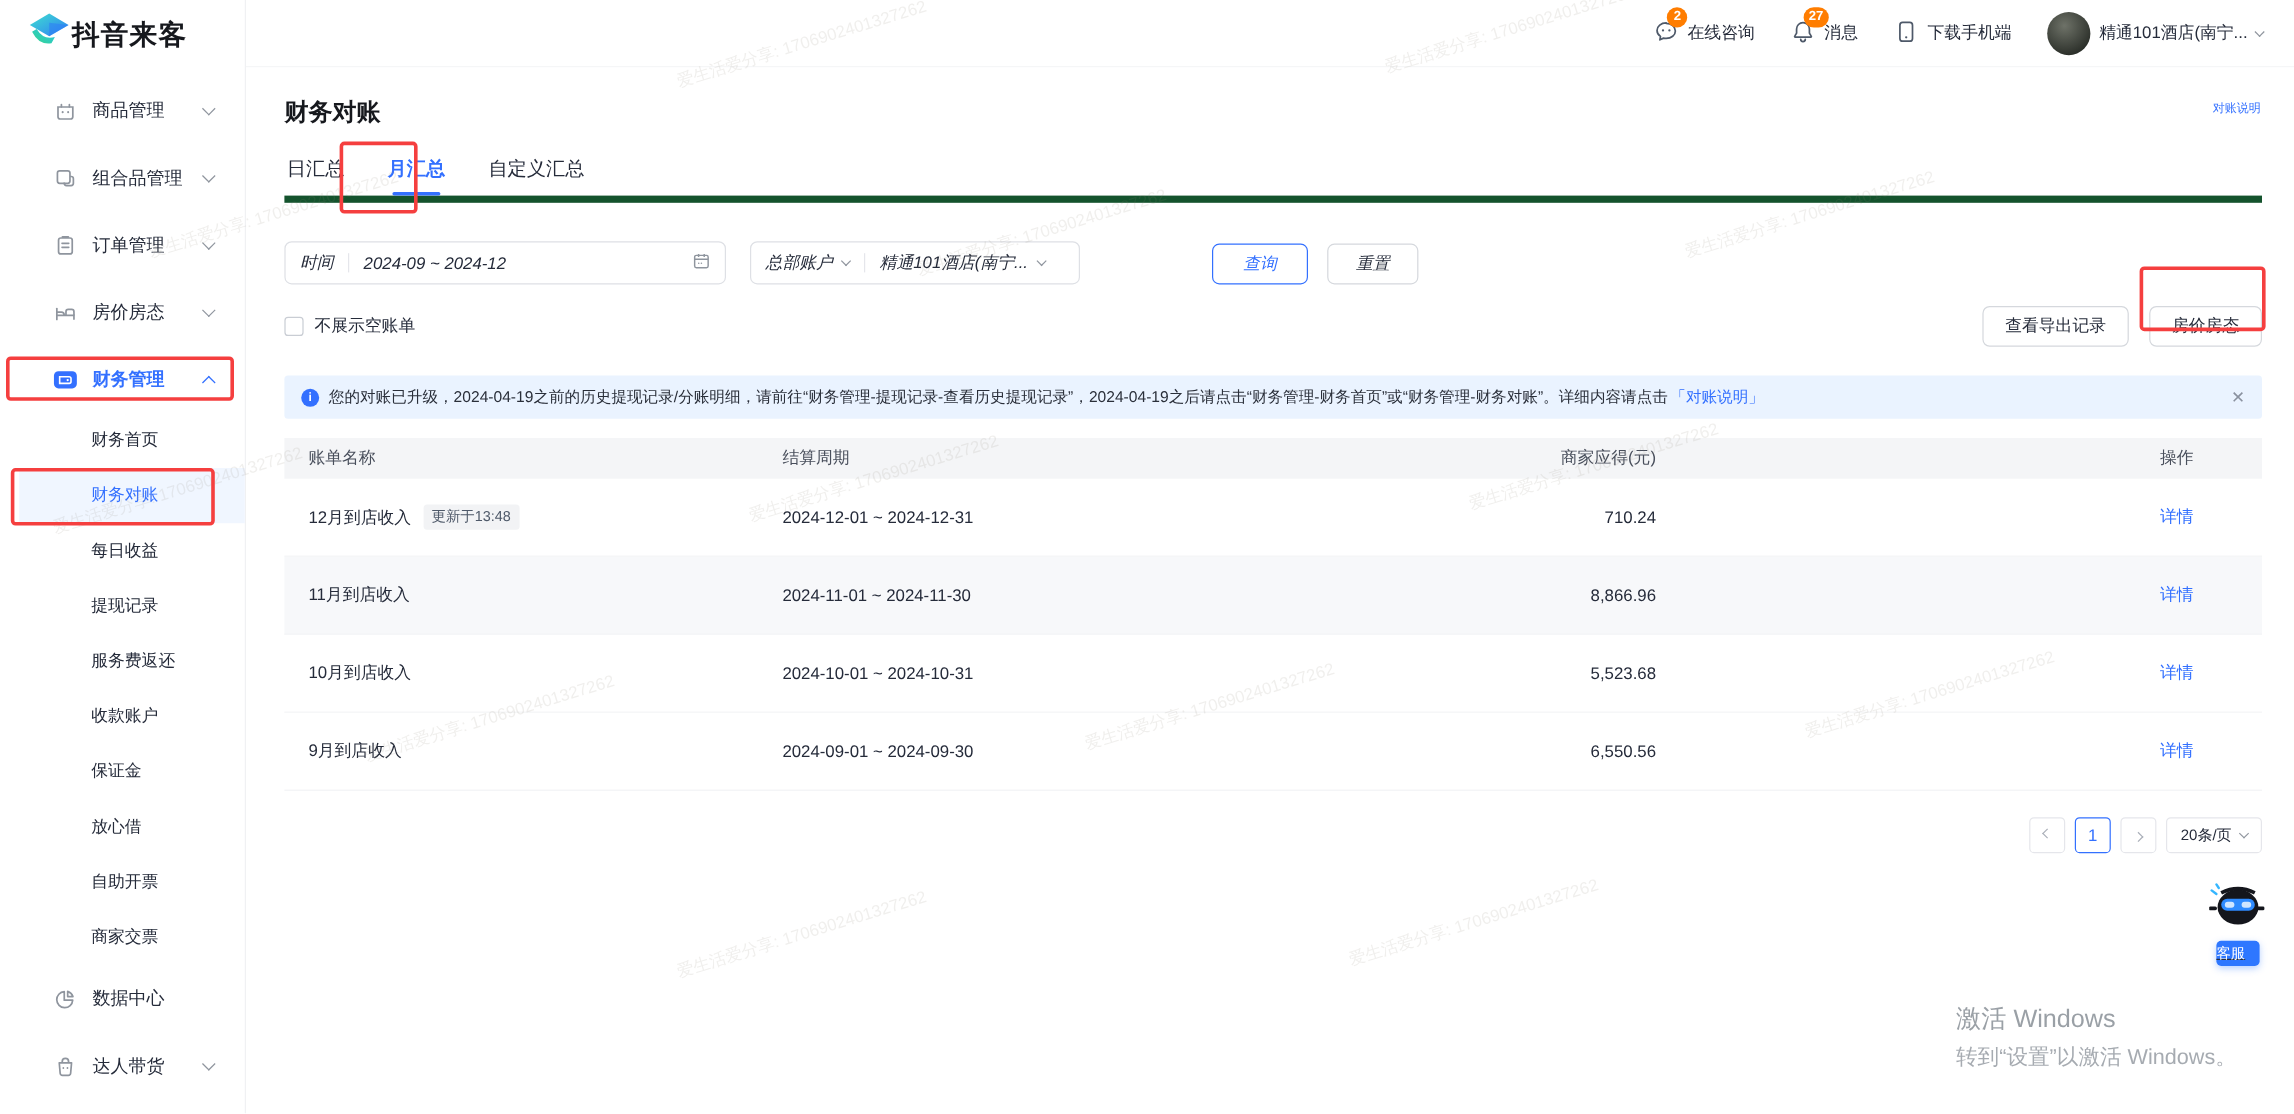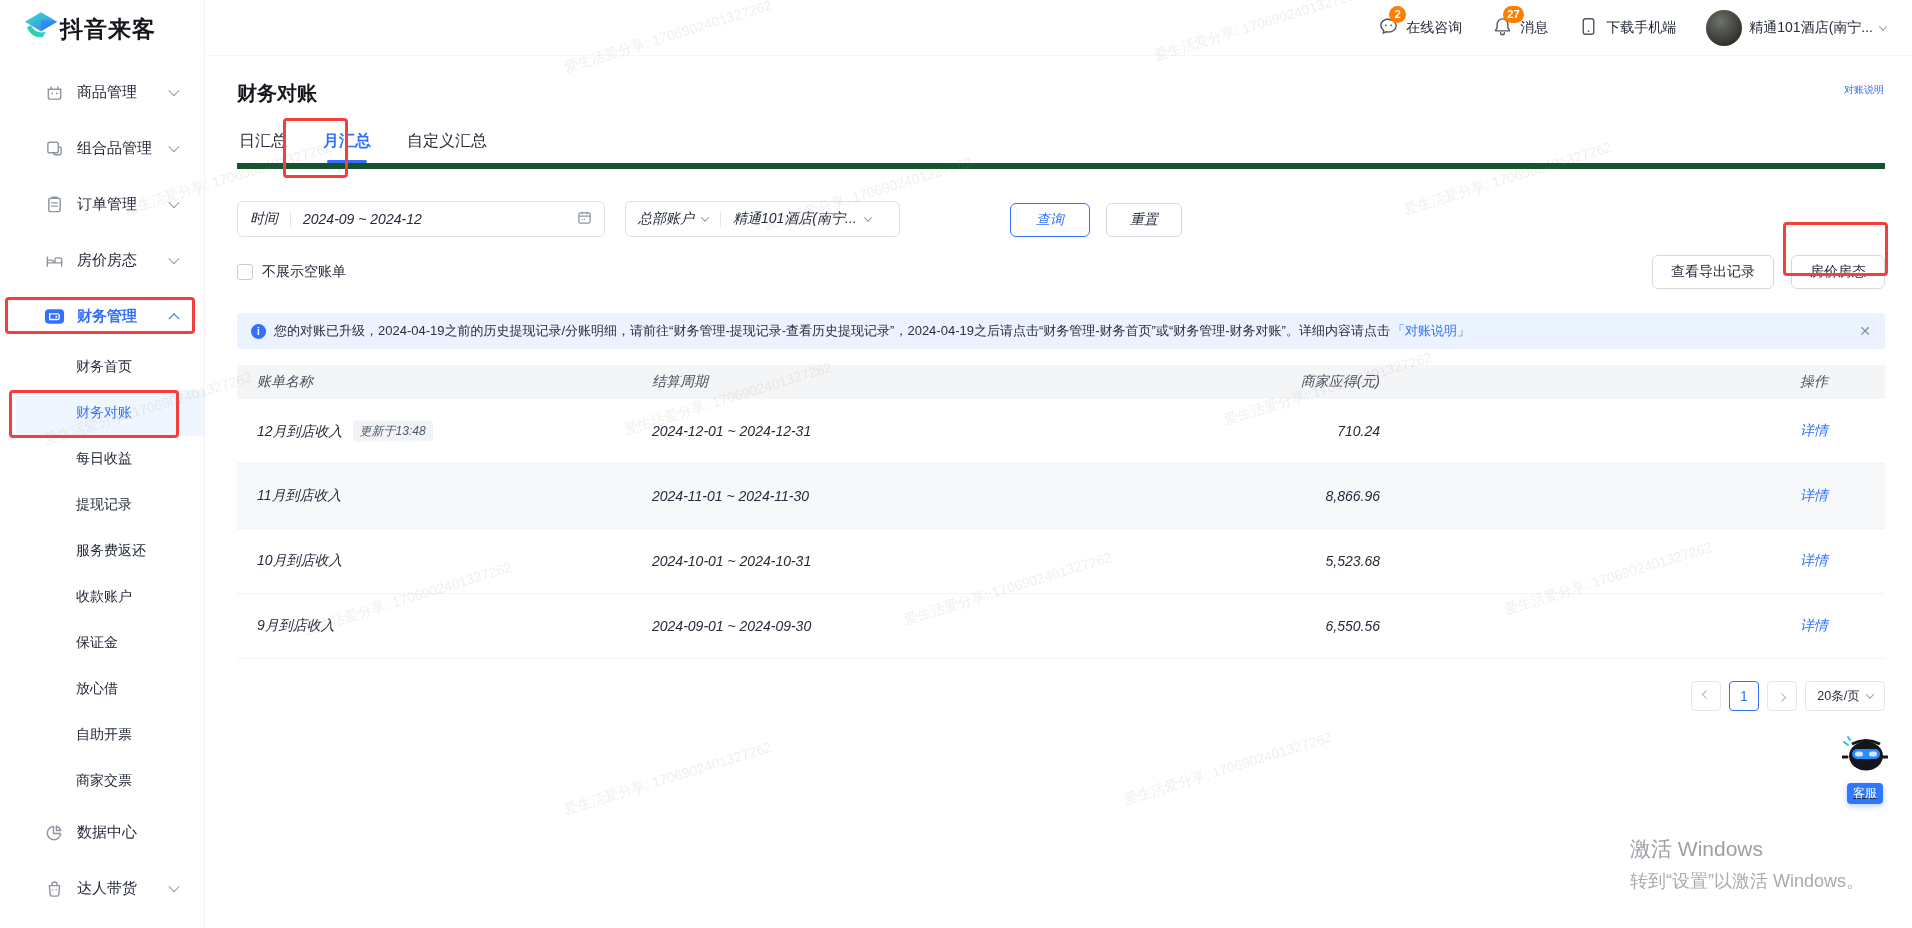--- a/index.html
+++ b/index.html
@@ -53,21 +53,21 @@
   .btn-export { padding:0 18px; margin-left:17px; }
   .banner { margin:24px 27px 0 32px; height:36px; background:#eaf3ff; border-radius:3px; display:flex; align-items:center; padding:0 14px; font-size:13px; color:#2a2f3a; }
   .info-ic { width:15px; height:15px; border-radius:50%; background:#3370ff; color:#fff; font-size:10px; font-weight:700; display:flex; align-items:center; justify-content:center; margin-right:8px; flex:none; font-style:normal; }
   .banner-link { color:#3370ff; cursor:pointer; margin-left:2px; white-space:nowrap; }
   .banner-close { margin-left:auto; color:#8a919f; font-size:14px; cursor:pointer; padding-left:12px; }
   
   .table { margin:16px 27px 0 32px; }
   .thead { height:34px; background:#f4f5f7; position:relative; font-size:14px; color:#494f5c; }
   .trow { height:65px; position:relative; border-bottom:1px solid #f2f3f5; font-size:14px; color:#252b3a; background:#fff; }
   .trow.alt { background:#f7f8fa; }
-  .cell { position:absolute; top:50%; transform:translateY(-50%); white-space:nowrap;font-style:italic; }
+  .cell { position:absolute; top:50%; transform:translateY(-50%); white-space:nowrap; }
   .c1 { left:20px; display:flex; align-items:center; }
   .c2 { left:415px; }
   .c3 { right:505px; }
   .c4 { left:1563px; }
   .link { color:#3370ff; cursor:pointer; }
   .row-badge { margin-left:10px; background:#f2f3f5; color:#4e5969; font-size:12px; padding:2px 7px; border-radius:3px; }
   
   .pager { display:flex; justify-content:flex-end; align-items:center; gap:8px; margin:22px 27px 0 0; }
   .pg-box { width:30px; height:30px; border:1px solid #e5e6eb; border-radius:4px; background:#fff; display:flex; align-items:center; justify-content:center; cursor:pointer; }
   .pg-box .chev { border-color:#a9aeb8; }
@@ -78,21 +78,21 @@
   
   .ann { position:absolute; border:3px solid #f53f3f; border-radius:4px; z-index:9; pointer-events:none; }
   .ann-finance   { left:5px;    top:297px; width:190px; height:37px; }
   .ann-reconcile { left:9px;    top:390px; width:170px; height:48px; }
   .ann-tab       { left:283px;  top:118px; width:65px;  height:60px; }
   .ann-export    { left:1783px; top:222px; width:105px; height:54px; }
   .wm { position:absolute; font-size:14px; color:rgba(140,130,115,0.13); transform:rotate(-17deg); white-space:nowrap; pointer-events:none; z-index:8; }
   .win-activate { position:absolute; left:1630px; top:835px; color:#9aa0a6; z-index:8; pointer-events:none; }
   .win-activate .l1 { font-size:21px; }
   .win-activate .l2 { font-size:18px; margin-top:6px; color:#a6abb1; }
-  .svc { position:absolute; left:1841px; top:735px; width:48px; text-align:center; z-index:9; cursor:pointer;text-decoration:underline; }
+  .svc { position:absolute; left:1841px; top:735px; width:48px; text-align:left; z-index:9; cursor:pointer;text-decoration:underline; }
   .svc-label { margin:2px auto 0; width:36px; background:#2e77ff; color:#fff; font-size:12px; border-radius:4px; padding:2px 0; box-shadow:0 2px 6px rgba(46,119,255,.35); }
 </style>
 </head>
 <body>
 
 <aside class="sidebar">
   <div class="logo">
     <span>
       <svg width="38" height="33" viewBox="0 0 40 34">
         <defs>

